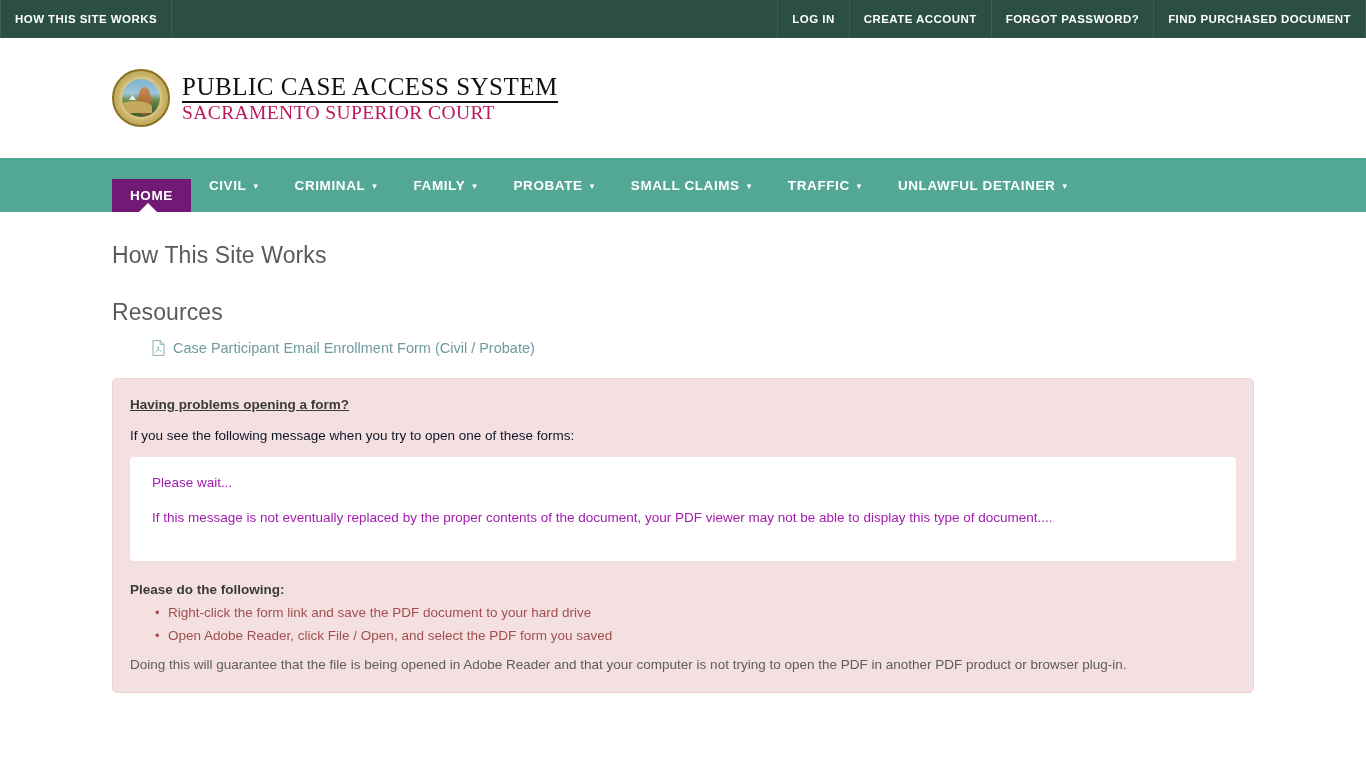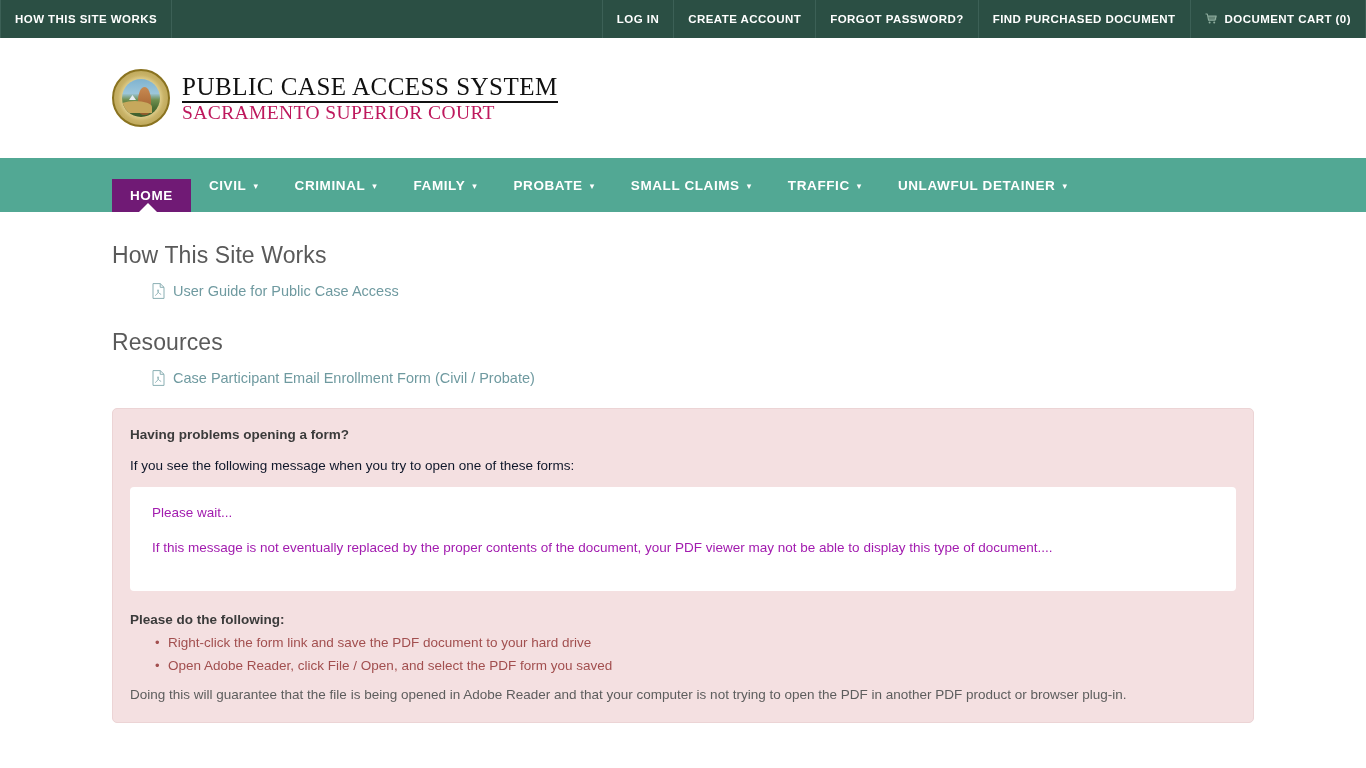--- a/index.html
+++ b/index.html
@@ -174,20 +174,21 @@
     background: #f4e0e1;
     border: 1px solid #ecd4d5;
     border-radius: 5px;
     padding: 18px 17px 20px 17px;
   }
   .alert-title {
     font-size: 13.5px;
     font-weight: bold;
     color: #3b3b3b;
     margin: 0 0 16px 0;
+    text-decoration: underline;
   }
   .alert-lead {
     font-size: 13.5px;
     color: #0f172a;
     margin: 0 0 14px 0;
   }
   .msgbox {
     background: #ffffff;
     border-radius: 4px;
     padding: 18px 22px 26px 22px;
@@ -244,31 +245,20 @@
       <span>LOG IN</span>
     </a>
     <a class="tb-item">
       <span>CREATE ACCOUNT</span>
     </a>
     <a class="tb-item">
       <span>FORGOT PASSWORD?</span>
     </a>
     <a class="tb-item">
       <span>FIND PURCHASED DOCUMENT</span>
-    </a>
-    <a class="tb-item">
-      <span class="cart-ico">
-        <svg width="13" height="12" viewBox="0 0 13 12" fill="none">
-          <path d="M0.5 1H2.3L3.6 7.3H9.9L11.2 3H3" stroke="#8fae9f" stroke-width="1.1" fill="none" stroke-linejoin="round"></path>
-          <rect x="3.2" y="3" width="8" height="4.1" fill="#8fae9f" opacity="0.55"></rect>
-          <circle cx="4.6" cy="9.6" r="1" fill="#8fae9f"></circle>
-          <circle cx="9.2" cy="9.6" r="1" fill="#8fae9f"></circle>
-        </svg>
-      </span>
-      <span>DOCUMENT CART (0)</span>
     </a>
   </div>
 </div>
 
 <div class="banner">
   <div class="seal">
     <div class="seal-inner">
       <div class="seal-ship"></div>
       <div class="seal-fig"></div>
       <div class="seal-hill"></div>
@@ -311,30 +301,20 @@
   <a class="nav-item">
     <span>UNLAWFUL DETAINER</span>
     <span class="caret">▾</span>
   </a>
   <div class="nav-pointer"></div>
 </div>
 
 <div class="content">
 
   <h2 class="sec-head">How This Site Works</h2>
-  <div class="doc-link-row">
-    <span class="pdf-ico">
-      <svg width="13" height="16" viewBox="0 0 13 16" fill="none">
-        <path d="M1 0.6h7.2L12 4.3V15.4H1z" fill="#ffffff" stroke="#8aafb3" stroke-width="1"></path>
-        <path d="M8.2 0.6V4.3H12" fill="none" stroke="#8aafb3" stroke-width="1"></path>
-        <path d="M3.2 12.6c2.4-1.6 3.6-4 3.3-5.4-.15-.7-.9-.6-.95.15-.08 1.25 1.7 3.5 3.6 4.1" stroke="#8aafb3" stroke-width="0.9" fill="none"></path>
-      </svg>
-    </span>
-    <a class="doc-link">User Guide for Public Case Access</a>
-  </div>
 
   <h2 class="sec-head">Resources</h2>
   <div class="doc-link-row">
     <span class="pdf-ico">
       <svg width="13" height="16" viewBox="0 0 13 16" fill="none">
         <path d="M1 0.6h7.2L12 4.3V15.4H1z" fill="#ffffff" stroke="#8aafb3" stroke-width="1"></path>
         <path d="M8.2 0.6V4.3H12" fill="none" stroke="#8aafb3" stroke-width="1"></path>
         <path d="M3.2 12.6c2.4-1.6 3.6-4 3.3-5.4-.15-.7-.9-.6-.95.15-.08 1.25 1.7 3.5 3.6 4.1" stroke="#8aafb3" stroke-width="0.9" fill="none"></path>
       </svg>
     </span>

